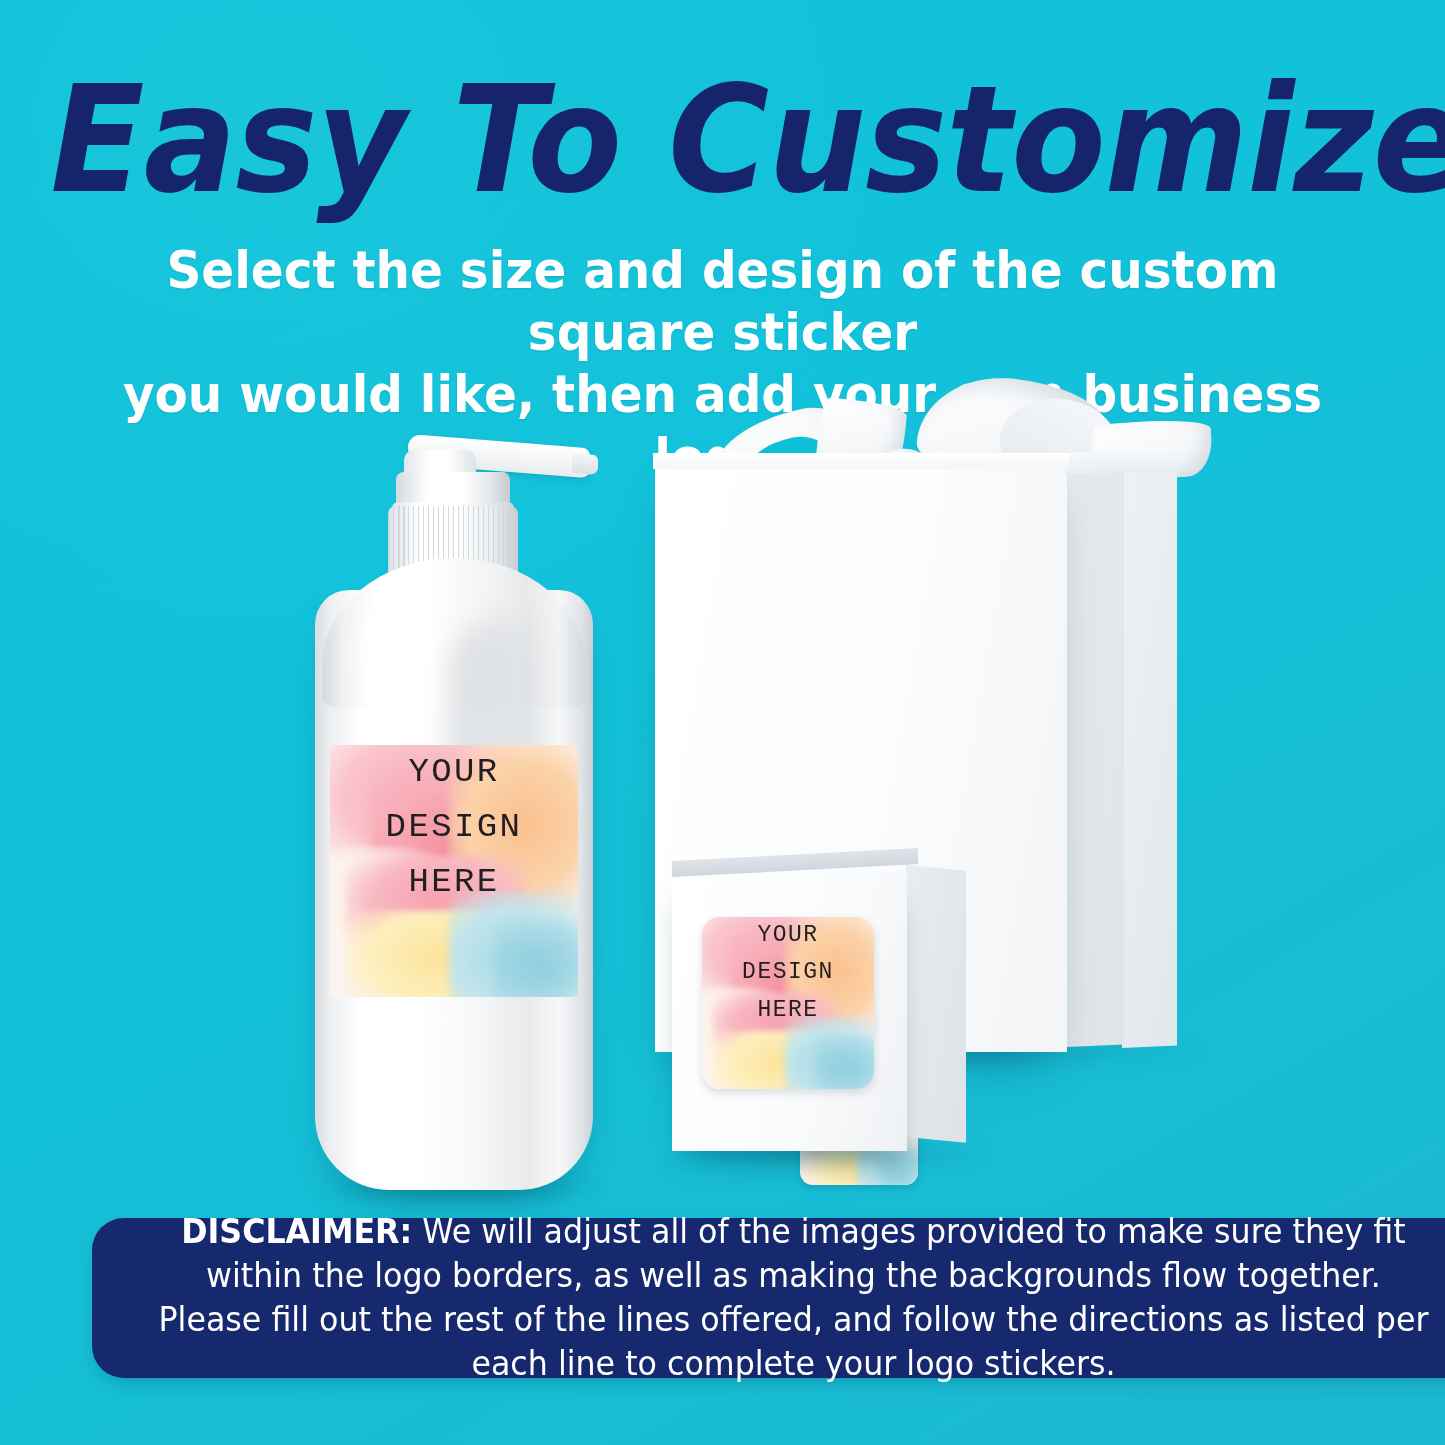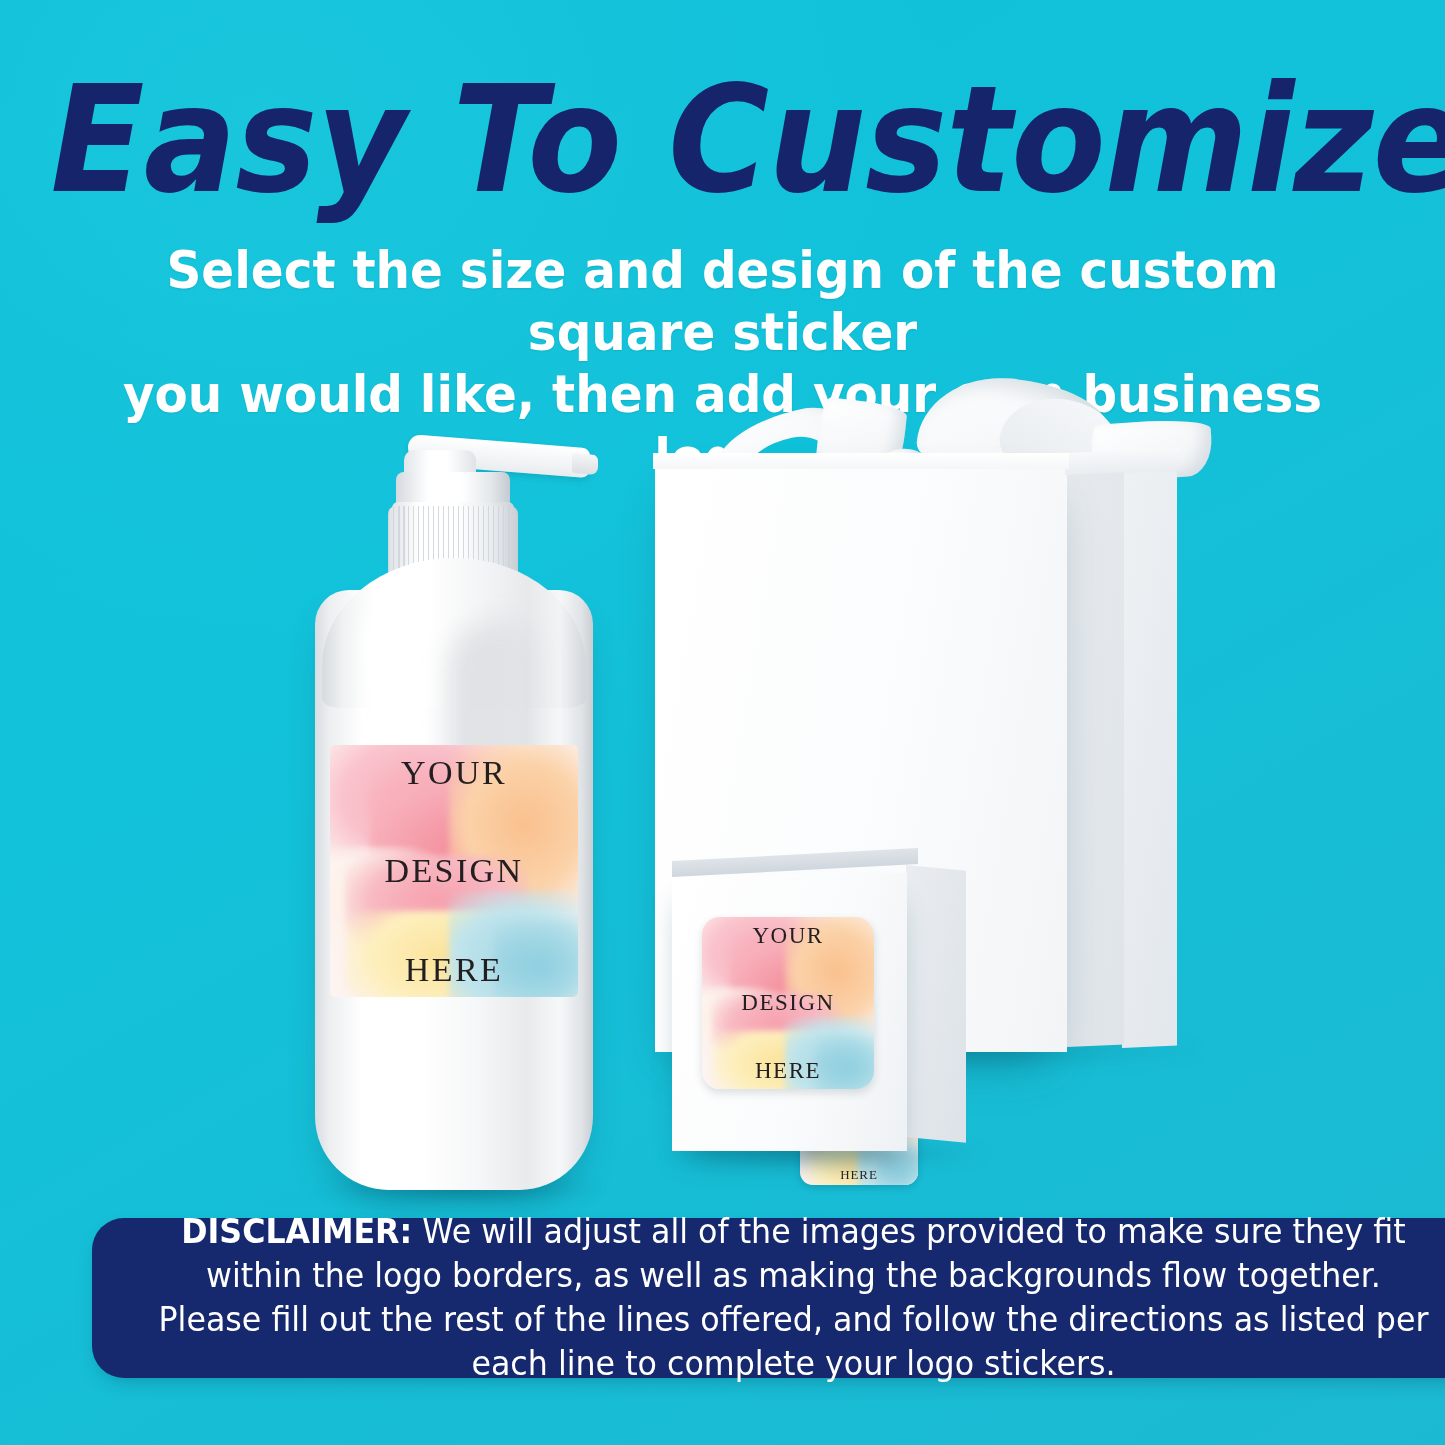--- a/index.html
+++ b/index.html
@@ -259,23 +259,23 @@
     left:66%;top:70%;width:46%;height:40%;
     background:radial-gradient(ellipse at 40% 45%, #8fcfe0 0%, rgba(175,220,232,0) 72%);
     filter:blur(3px);
   }
   .wc .w-paper{
     inset:0;left:0;top:0;width:100%;height:100%;
     background:linear-gradient(135deg,rgba(255,255,255,.16),rgba(255,255,255,0) 45%);
   }
   .wc-text{
     position:absolute;left:0;top:0;width:100%;height:100%;
-    display:flex;flex-direction:column;align-items:center;justify-content:space-between;
+    display:flex;flex-direction:column;align-items:center;justify-content:flex-start;
     color:#231f20;
-    font-family:Liberation Serif, serif;
+    font-family:Liberation Mono, monospace;
     font-weight:400;
   }
   .wc-text span{display:block;white-space:nowrap;}
   .sticker-lg .wc-text{font-size:34px;line-height:1.62;letter-spacing:2.4px;}
   .sticker-md .wc-text{font-size:23px;line-height:1.62;letter-spacing:1.5px;}
   .sticker-sm .wc-text{font-size:13px;line-height:1.62;letter-spacing:.9px;}
 
   
   .shadow-bottle{
     position:absolute;left:315px;top:795px;width:290px;height:26px;

